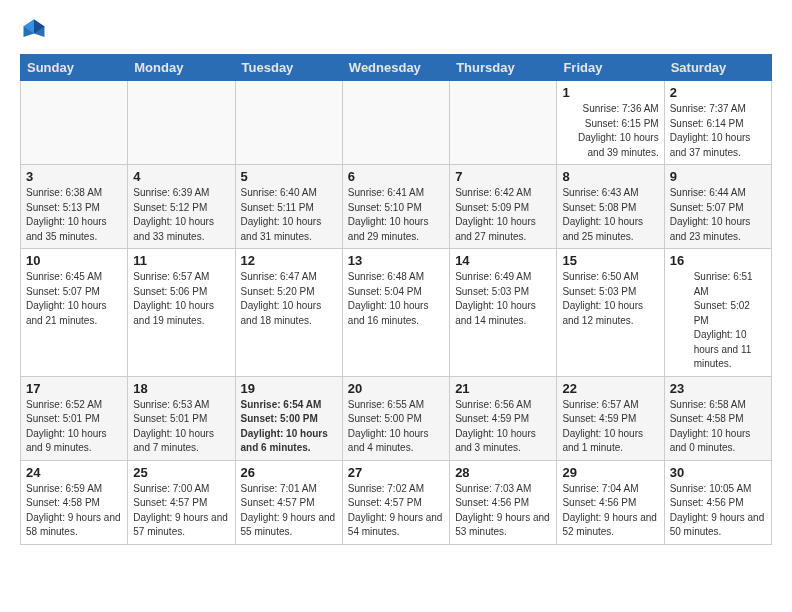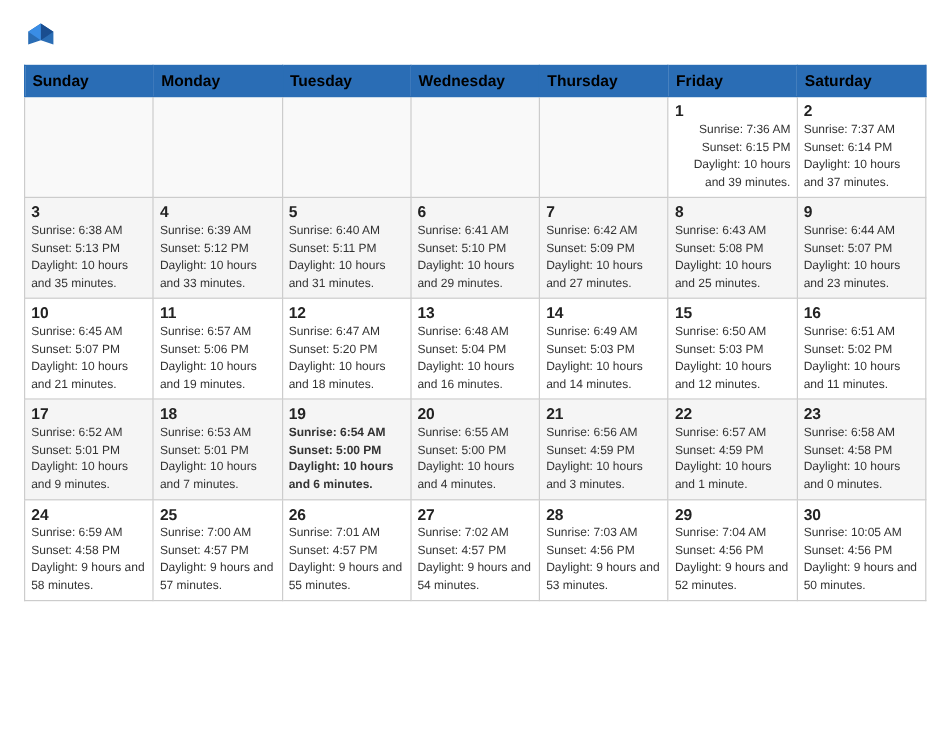--- a/index.html
+++ b/index.html
@@ -48,21 +48,21 @@
       font-size: 14px;
       color: #555;
     }
     table {
       width: 100%;
       border-collapse: collapse;
       table-layout: fixed;
     }
     thead th {
       background-color: #2a6db5;
-      color: #000000;
+      color: #e5e5e5;
       text-align: left;
       padding: 5px 6px;
       font-size: 13px;
       font-weight: bold;
       border: 1px solid #2a6db5;
     }
     tbody td {
       vertical-align: top;
       padding: 4px 5px;
       border: 1px solid #ccc;
@@ -220,21 +220,21 @@
 Daylight: 10 hours and 14 minutes.</div>
           </td>
           <td>
             <span class="day-num">15</span>
             <div class="day-info" style="white-space: pre-line;">Sunrise: 6:50 AM
 Sunset: 5:03 PM
 Daylight: 10 hours and 12 minutes.</div>
           </td>
           <td>
             <span class="day-num">16</span>
-            <div class="day-info" style="white-space: pre-line;">Sunrise: 6:51 AM
+            <div class="day-info" style="white-space: pre-line; margin-left: 24px;">Sunrise: 6:51 AM
 Sunset: 5:02 PM
 Daylight: 10 hours and 11 minutes.</div>
           </td>
         </tr>
         <tr>
           <td>
             <span class="day-num">17</span>
             <div class="day-info" style="white-space: pre-line;">Sunrise: 6:52 AM
 Sunset: 5:01 PM
 Daylight: 10 hours and 9 minutes.</div>

